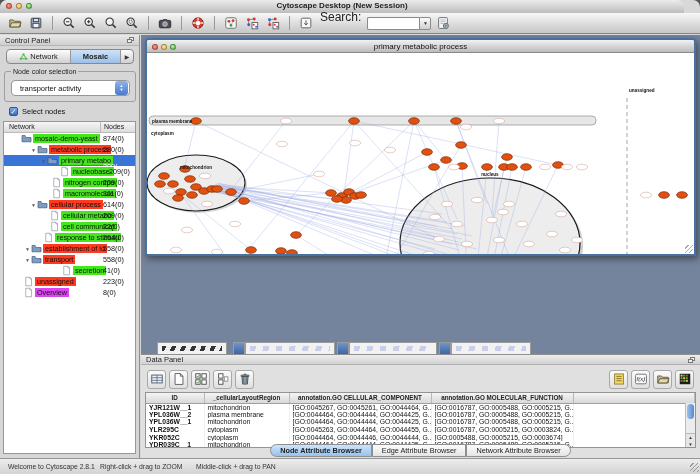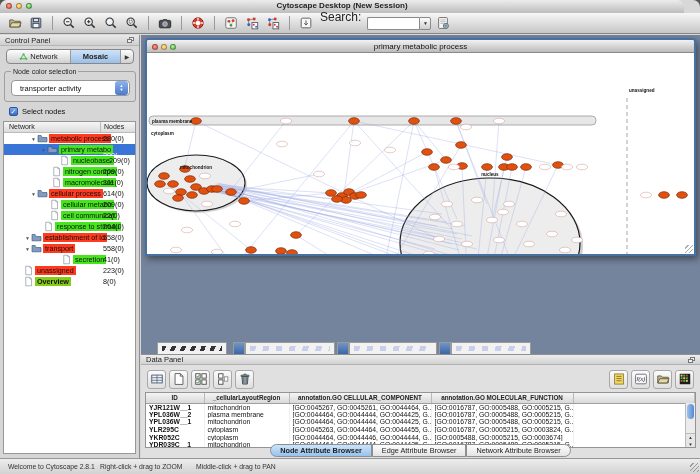--- a/index.html
+++ b/index.html
@@ -263,20 +263,29 @@
       <span class="checkbox">✓</span>
       <span class="lbl">Select nodes</span>
     </div>
     <div class="cp-tree">
       <div class="tree-head">
         <span class="c1">Network</span>
         <span class="div"></span>
         <span class="c2">Nodes</span>
       </div>
       <div id="tree-rows">
+          <div class="trow" style="padding-left: 10px;">
+            <span class="noarr"></span>
+            <span class="ticon"><svg viewBox="0 0 16 16" width="11" height="11">
+                <path d="M1.5 5h5l1.2 1.6H14.5v6.2h-13z" fill="#7e9cc4" stroke="#3f5674"></path>
+                <path d="M1.5 5V3.6h4.4l1 1.4" fill="#9db6d6" stroke="#3f5674"></path>
+              </svg></span>
+            <span class="tlabel" style="background: rgb(70, 229, 30);">mosaic-demo-yeast</span>
+            <span class="tcount">874(0)</span>
+          </div>
           <div class="trow" style="padding-left: 26px;">
             <span class="arr">▼</span>
             <span class="ticon"><svg viewBox="0 0 16 16" width="11" height="11">
                 <path d="M1.5 5h5l1.2 1.6H14.5v6.2h-13z" fill="#7e9cc4" stroke="#3f5674"></path>
                 <path d="M1.5 5V3.6h4.4l1 1.4" fill="#9db6d6" stroke="#3f5674"></path>
               </svg></span>
             <span class="tlabel" style="background: rgb(255, 58, 30);">metabolic process</span>
             <span class="tcount">280(0)</span>
           </div>
           <div class="trow sel" style="padding-left: 36px;">
@@ -386,21 +395,21 @@
               </svg></span>
             <span class="tlabel" style="background: rgb(255, 58, 30);">unassigned</span>
             <span class="tcount">223(0)</span>
           </div>
           <div class="trow" style="padding-left: 12px;">
             <span class="noarr"></span>
             <span class="ticon"><svg viewBox="0 0 16 16" width="11" height="11">
                 <path d="M4 1.8h6l2.4 2.4v10H4z" fill="#fff" stroke="#8b93a0"></path>
                 <path d="M10 1.8v2.4h2.4" fill="none" stroke="#8b93a0"></path>
               </svg></span>
-            <span class="tlabel" style="background: #84cc16; font-weight: bold;">Overview</span>
+            <span class="tlabel" style="background: #d946ef;">Overview</span>
             <span class="tcount">8(0)</span>
           </div>
         </div>
     </div>
   </div>
 
   <div class="desktop">
     <div class="frags">
       <div class="frag dark" style="left:16px;width:70px;">
           <span class="scrib"></span>

